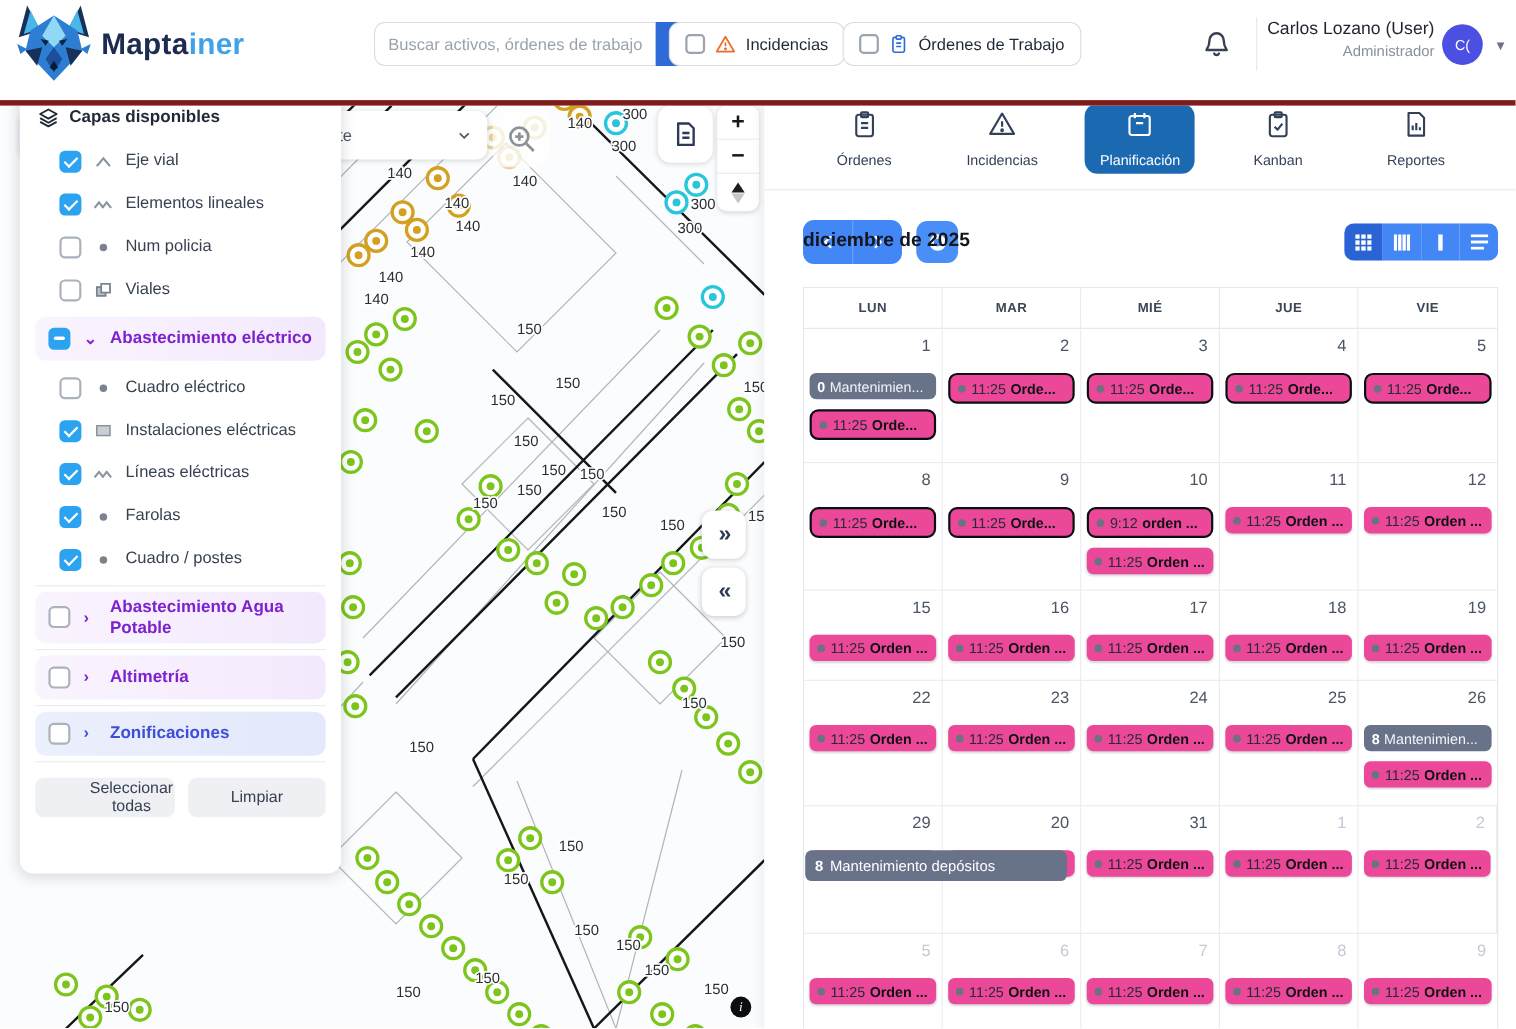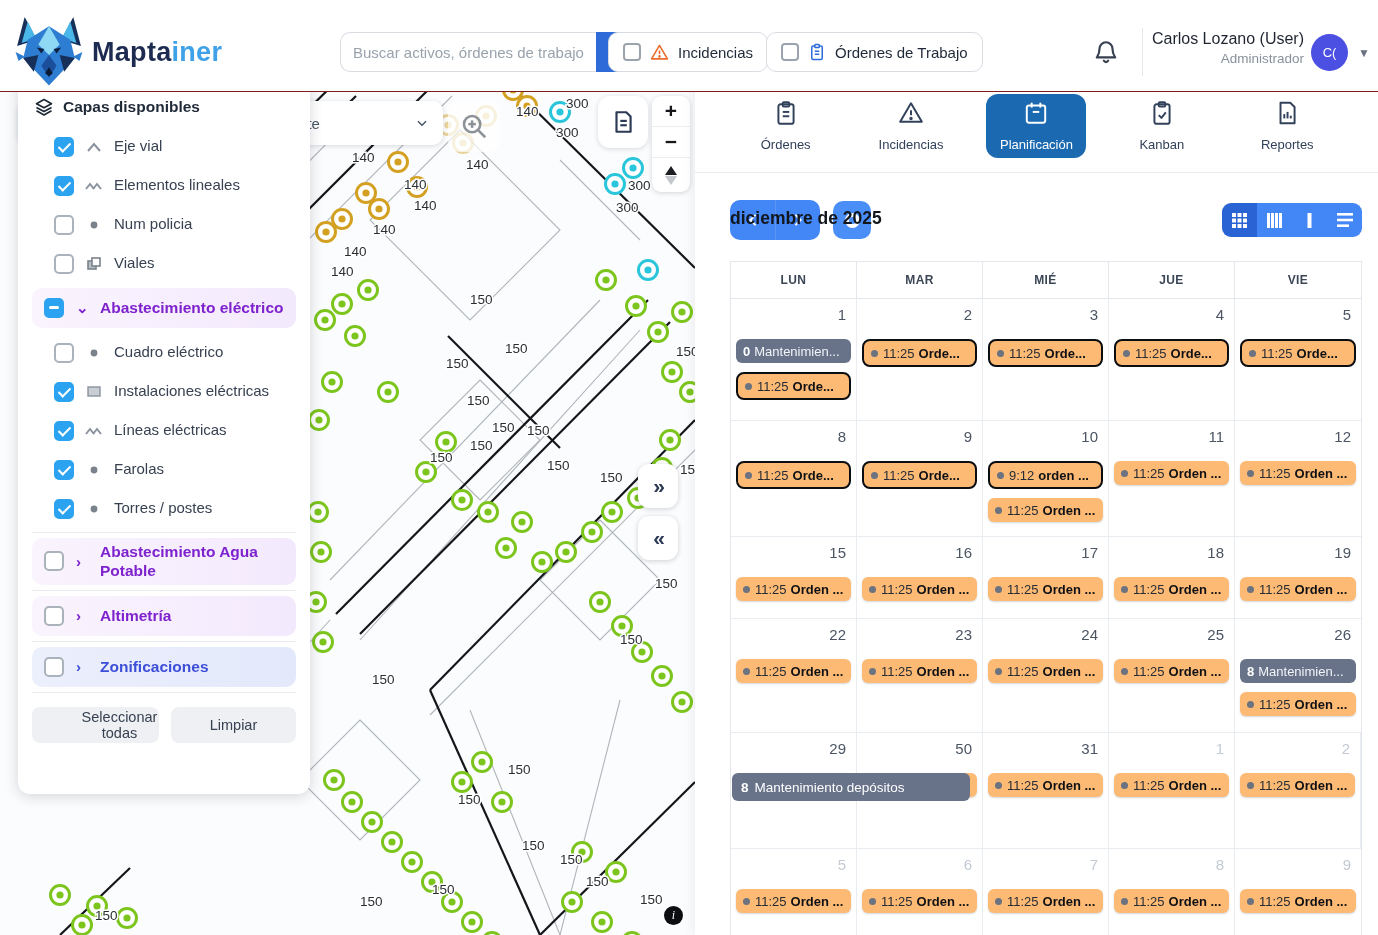--- a/index.html
+++ b/index.html
@@ -1,22 +1,22 @@
 <!DOCTYPE html>
 <html><head>
 <meta charset="utf-8">
 <style>
   * { margin:0; padding:0; box-sizing:border-box; }
   html,body { width:1378px; height:935px; overflow:hidden; }
   body { font-family:"Liberation Sans", sans-serif; background:#fff; color:#1f2937; }
   .app { position:relative; width:1378px; height:935px; overflow:hidden; background:#fff; }
 
   
-  .hdr { position:absolute; left:0; top:12px; width:1378px; height:80px; background:#fff;
-         border-bottom:1px solid #7f1d1d; z-index:50; }
+  .hdr { position:absolute; left:0; top:0; width:1378px; height:96px; background:#fff;
+         border-bottom:5px solid #7f1d1d; z-index:50; }
   .brand { position:absolute; left:8px; top:2px; display:flex; align-items:center; }
   .brand svg { width:82px; height:76px; }
   .brand-text { font-size:27px; font-weight:bold; letter-spacing:.3px; margin-left:2px; }
   .brand-a { color:#1d2b50; } .brand-b { color:#3fa2e8; }
   .srch { position:absolute; left:292px; top:20px; display:flex; height:40px;padding-left:48px; }
   .srch input { width:256px; height:40px; border:1px solid #d9dde2; border-right:none;
       border-radius:10px 0 0 10px; padding:0 12px; font-size:15px; color:#374151;
       font-family:"Liberation Sans",sans-serif; outline:none; }
   .srch input::placeholder { color:#9aa3ad; }
   .srch-btn { width:47px; height:40px; background:#2e6bd9; border:none; border-radius:0 10px 10px 0;
@@ -114,21 +114,21 @@
   .cal-table { margin-top:19px; border:1px solid #e3e7ec; }
   .cal-head { display:grid; grid-template-columns:repeat(5,1fr); }
   .cal-h { height:37px; display:flex; align-items:center; justify-content:center; font-size:12px; font-weight:bold;
       letter-spacing:.4px; color:#3b4656; border-right:1px solid #e3e7ec; border-bottom:1px solid #e3e7ec; background:#fff; }
   .cal-h:last-child { border-right:none; }
   .cal-row { display:grid; grid-template-columns:repeat(5,1fr); position:relative; }
   .cal-cell { border-right:1px solid #e9ecf0; border-bottom:1px solid #e9ecf0; position:relative; padding:40px 5px 4px 5px; }
   .cal-cell:last-child { border-right:none; }
   .dnum { position:absolute; top:7px; right:10px; font-size:15px; color:#4b5563; }
   .cal-cell.muted .dnum { color:#c3cad4; }
-  .ev { height:24px; border-radius:6px; background:#fdba74; display:flex; align-items:center; padding:0 7px;
+  .ev { height:24px; border-radius:6px; background:#ec4899; display:flex; align-items:center; padding:0 7px;
       margin-bottom:9px; font-size:13px; white-space:nowrap; overflow:hidden; box-shadow:0 1px 2px rgba(20,30,50,.18); cursor:pointer; }
   .ev .dot { width:7px; height:7px; border-radius:50%; background:#6b7280; margin-right:5px; flex:none; }
   .ev .t { color:#252b35; margin-right:4px; }
   .ev .x { font-weight:bold; color:#0f1115; overflow:hidden; text-overflow:ellipsis; }
   .ev.out { border:2px solid #0b0d10; height:28px; border-radius:8px; box-shadow:none; }
   .ev.gray { background:#68738a; box-shadow:none; }
   .ev.gray .t { color:#fff; font-weight:bold; }
   .ev.gray .x { color:#f2f4f8; font-weight:normal; }
   .ev-banner { position:absolute; top:40px; height:28px; background:#68738a; border-radius:6px; color:#fff;
       display:flex; align-items:center; padding:0 9px; font-size:13.5px; white-space:nowrap; overflow:hidden; cursor:pointer; }
@@ -657,21 +657,21 @@
           </span>
           <span class="llabel">Farolas</span>
         </div>
         <div class="lrow">
           <span class="cb on"></span>
           <span class="licon">
             <svg width="10" height="10" viewBox="0 0 10 10">
               <circle cx="5" cy="5" r="3.4" fill="#7a828c"></circle>
             </svg>
           </span>
-          <span class="llabel">Torres / postes</span>
+          <span class="llabel">Cuadro / postes</span>
         </div>
       </div>
     <div class="lp-hr"></div>
     <div>
         <div class="grow theme-purple">
           <span class="cb"></span>
           <span class="gchev">›</span>
           <span class="glabel">Abastecimiento Agua Potable</span>
         </div>
         <div class="lp-hr"></div>
@@ -989,21 +989,21 @@
             <div class="cal-row" style="height: 116px;">
               <div class="cal-cell off1">
                 <div class="dnum">29</div>
                 <div class="ev ">
                   <span class="dot"></span>
                   <span class="t">11:25</span>
                   <span class="x">Orden ...</span>
                 </div>
               </div>
               <div class="cal-cell off1">
-                <div class="dnum">50</div>
+                <div class="dnum">20</div>
                 <div class="ev ">
                   <span class="dot"></span>
                   <span class="t">11:25</span>
                   <span class="x">Orden ...</span>
                 </div>
               </div>
               <div class="cal-cell">
                 <div class="dnum">31</div>
                 <div class="ev ">
                   <span class="dot"></span>

